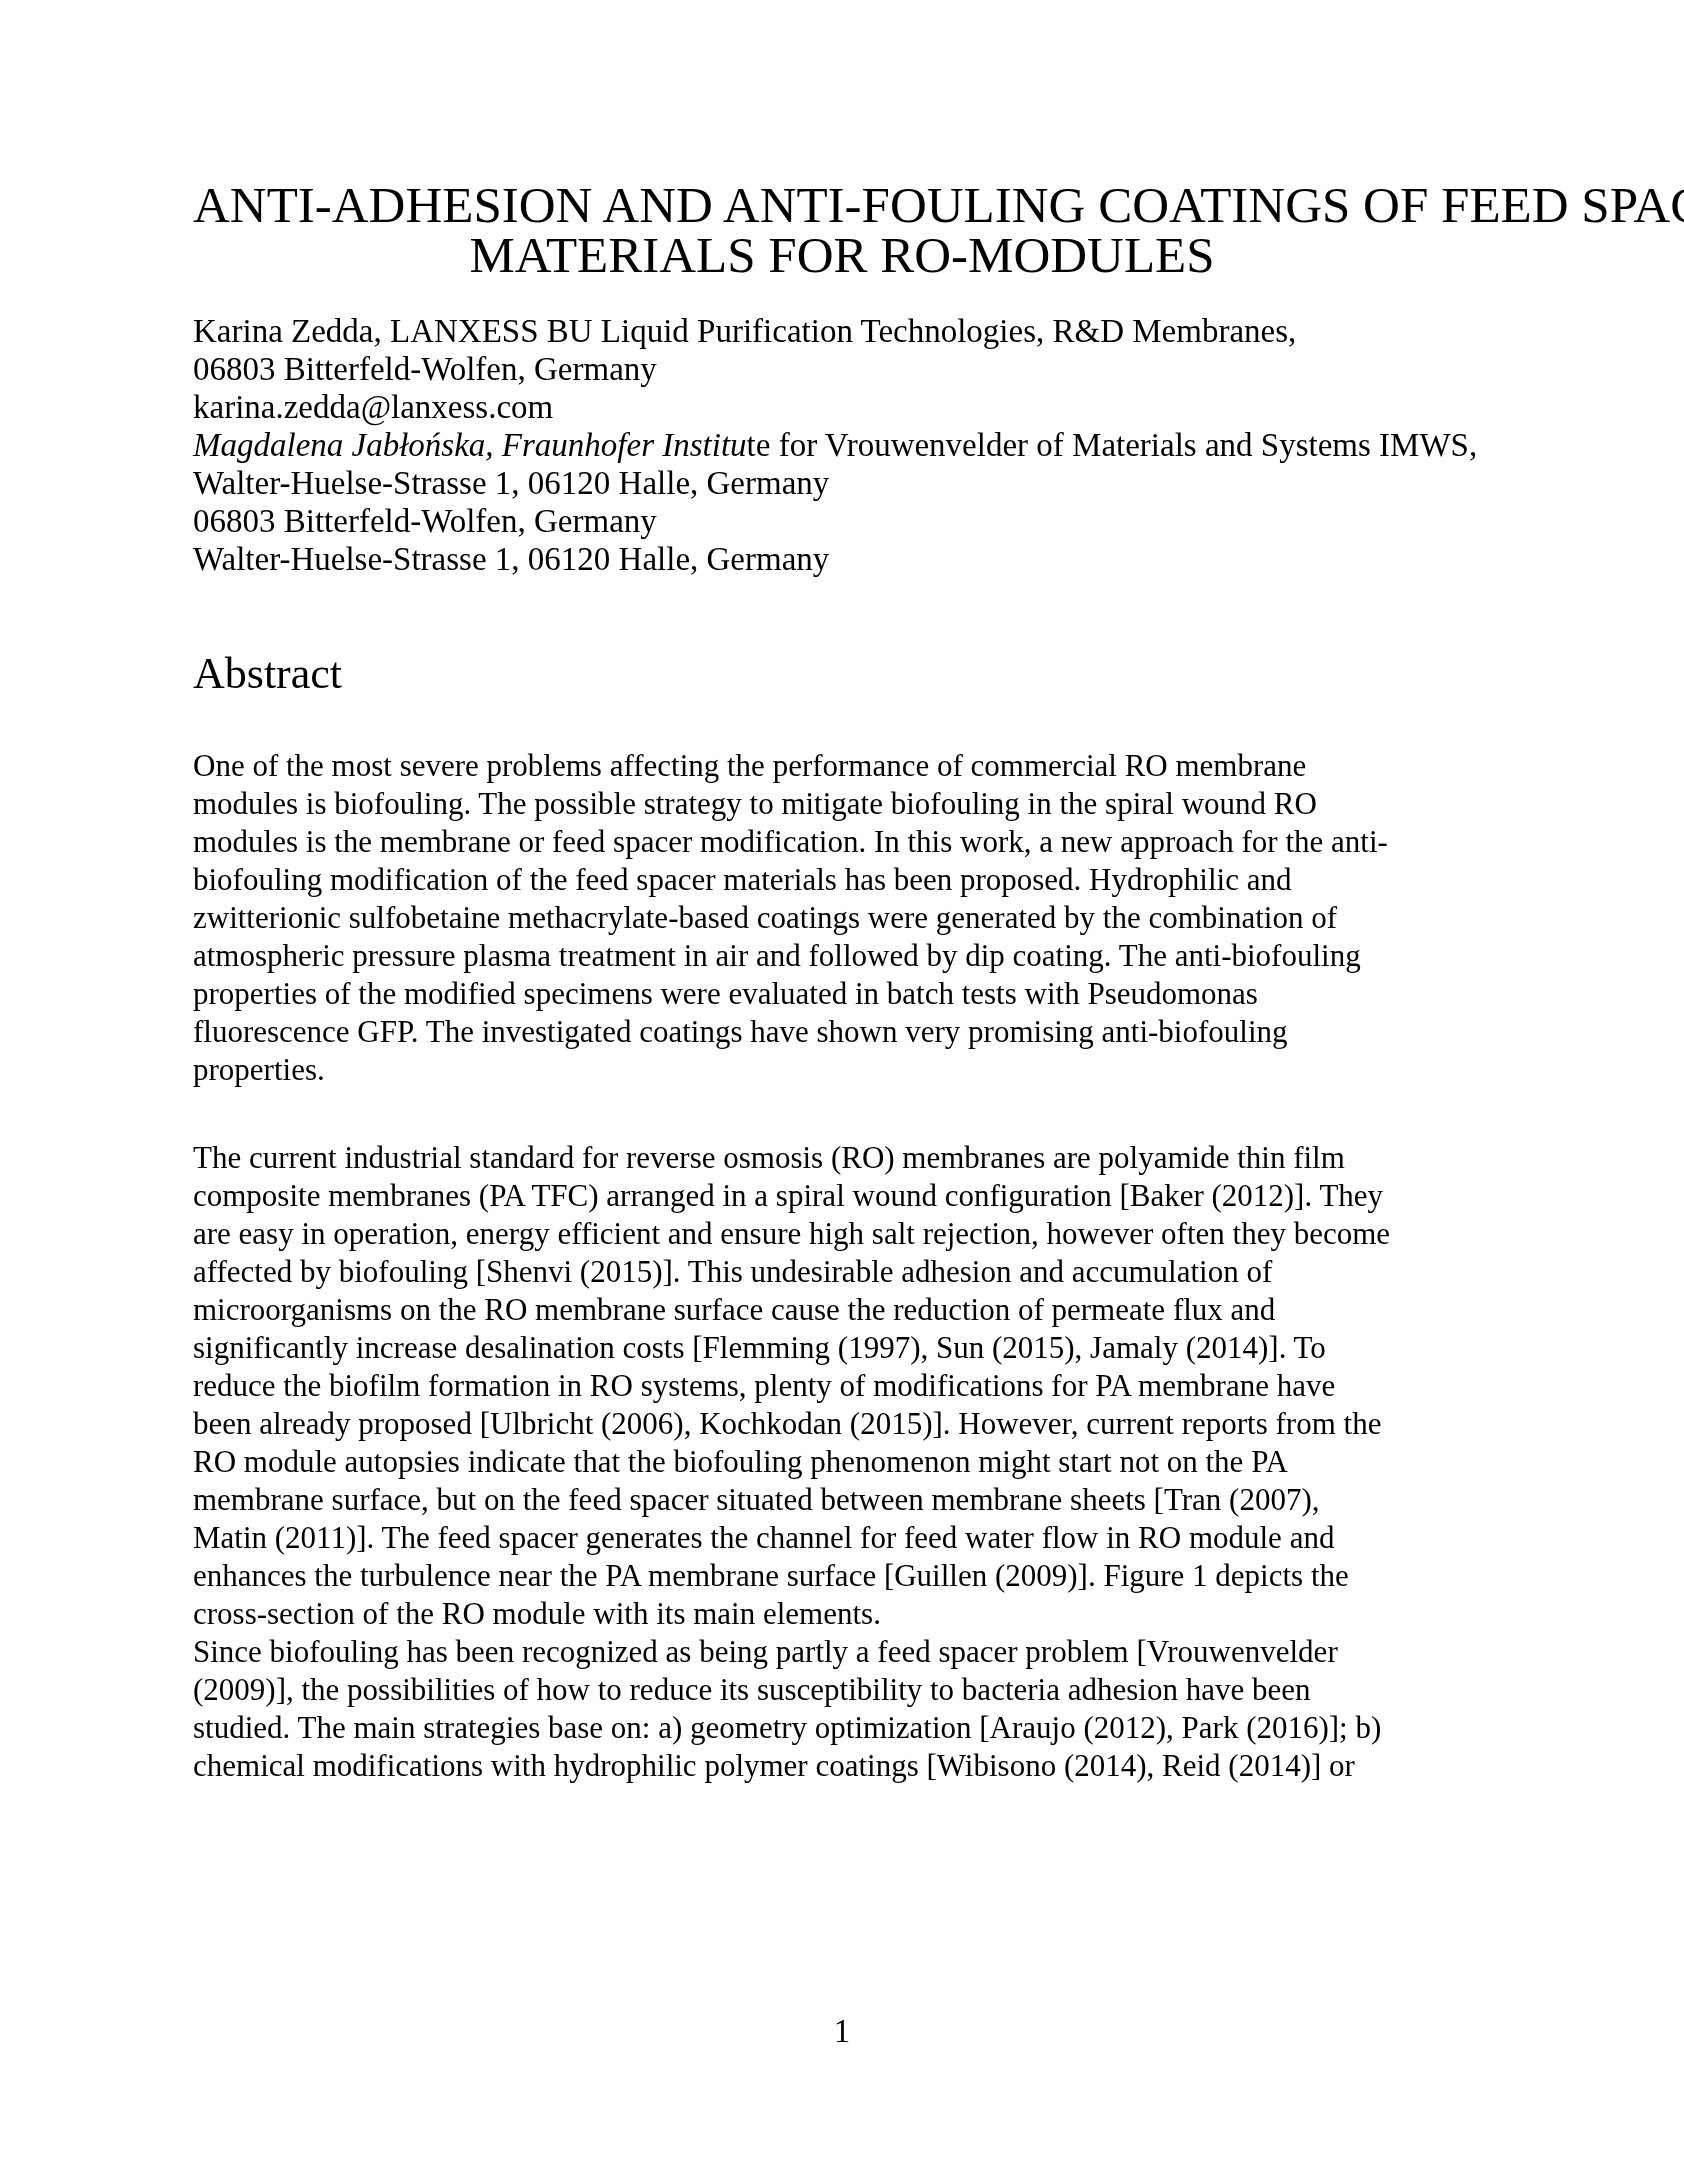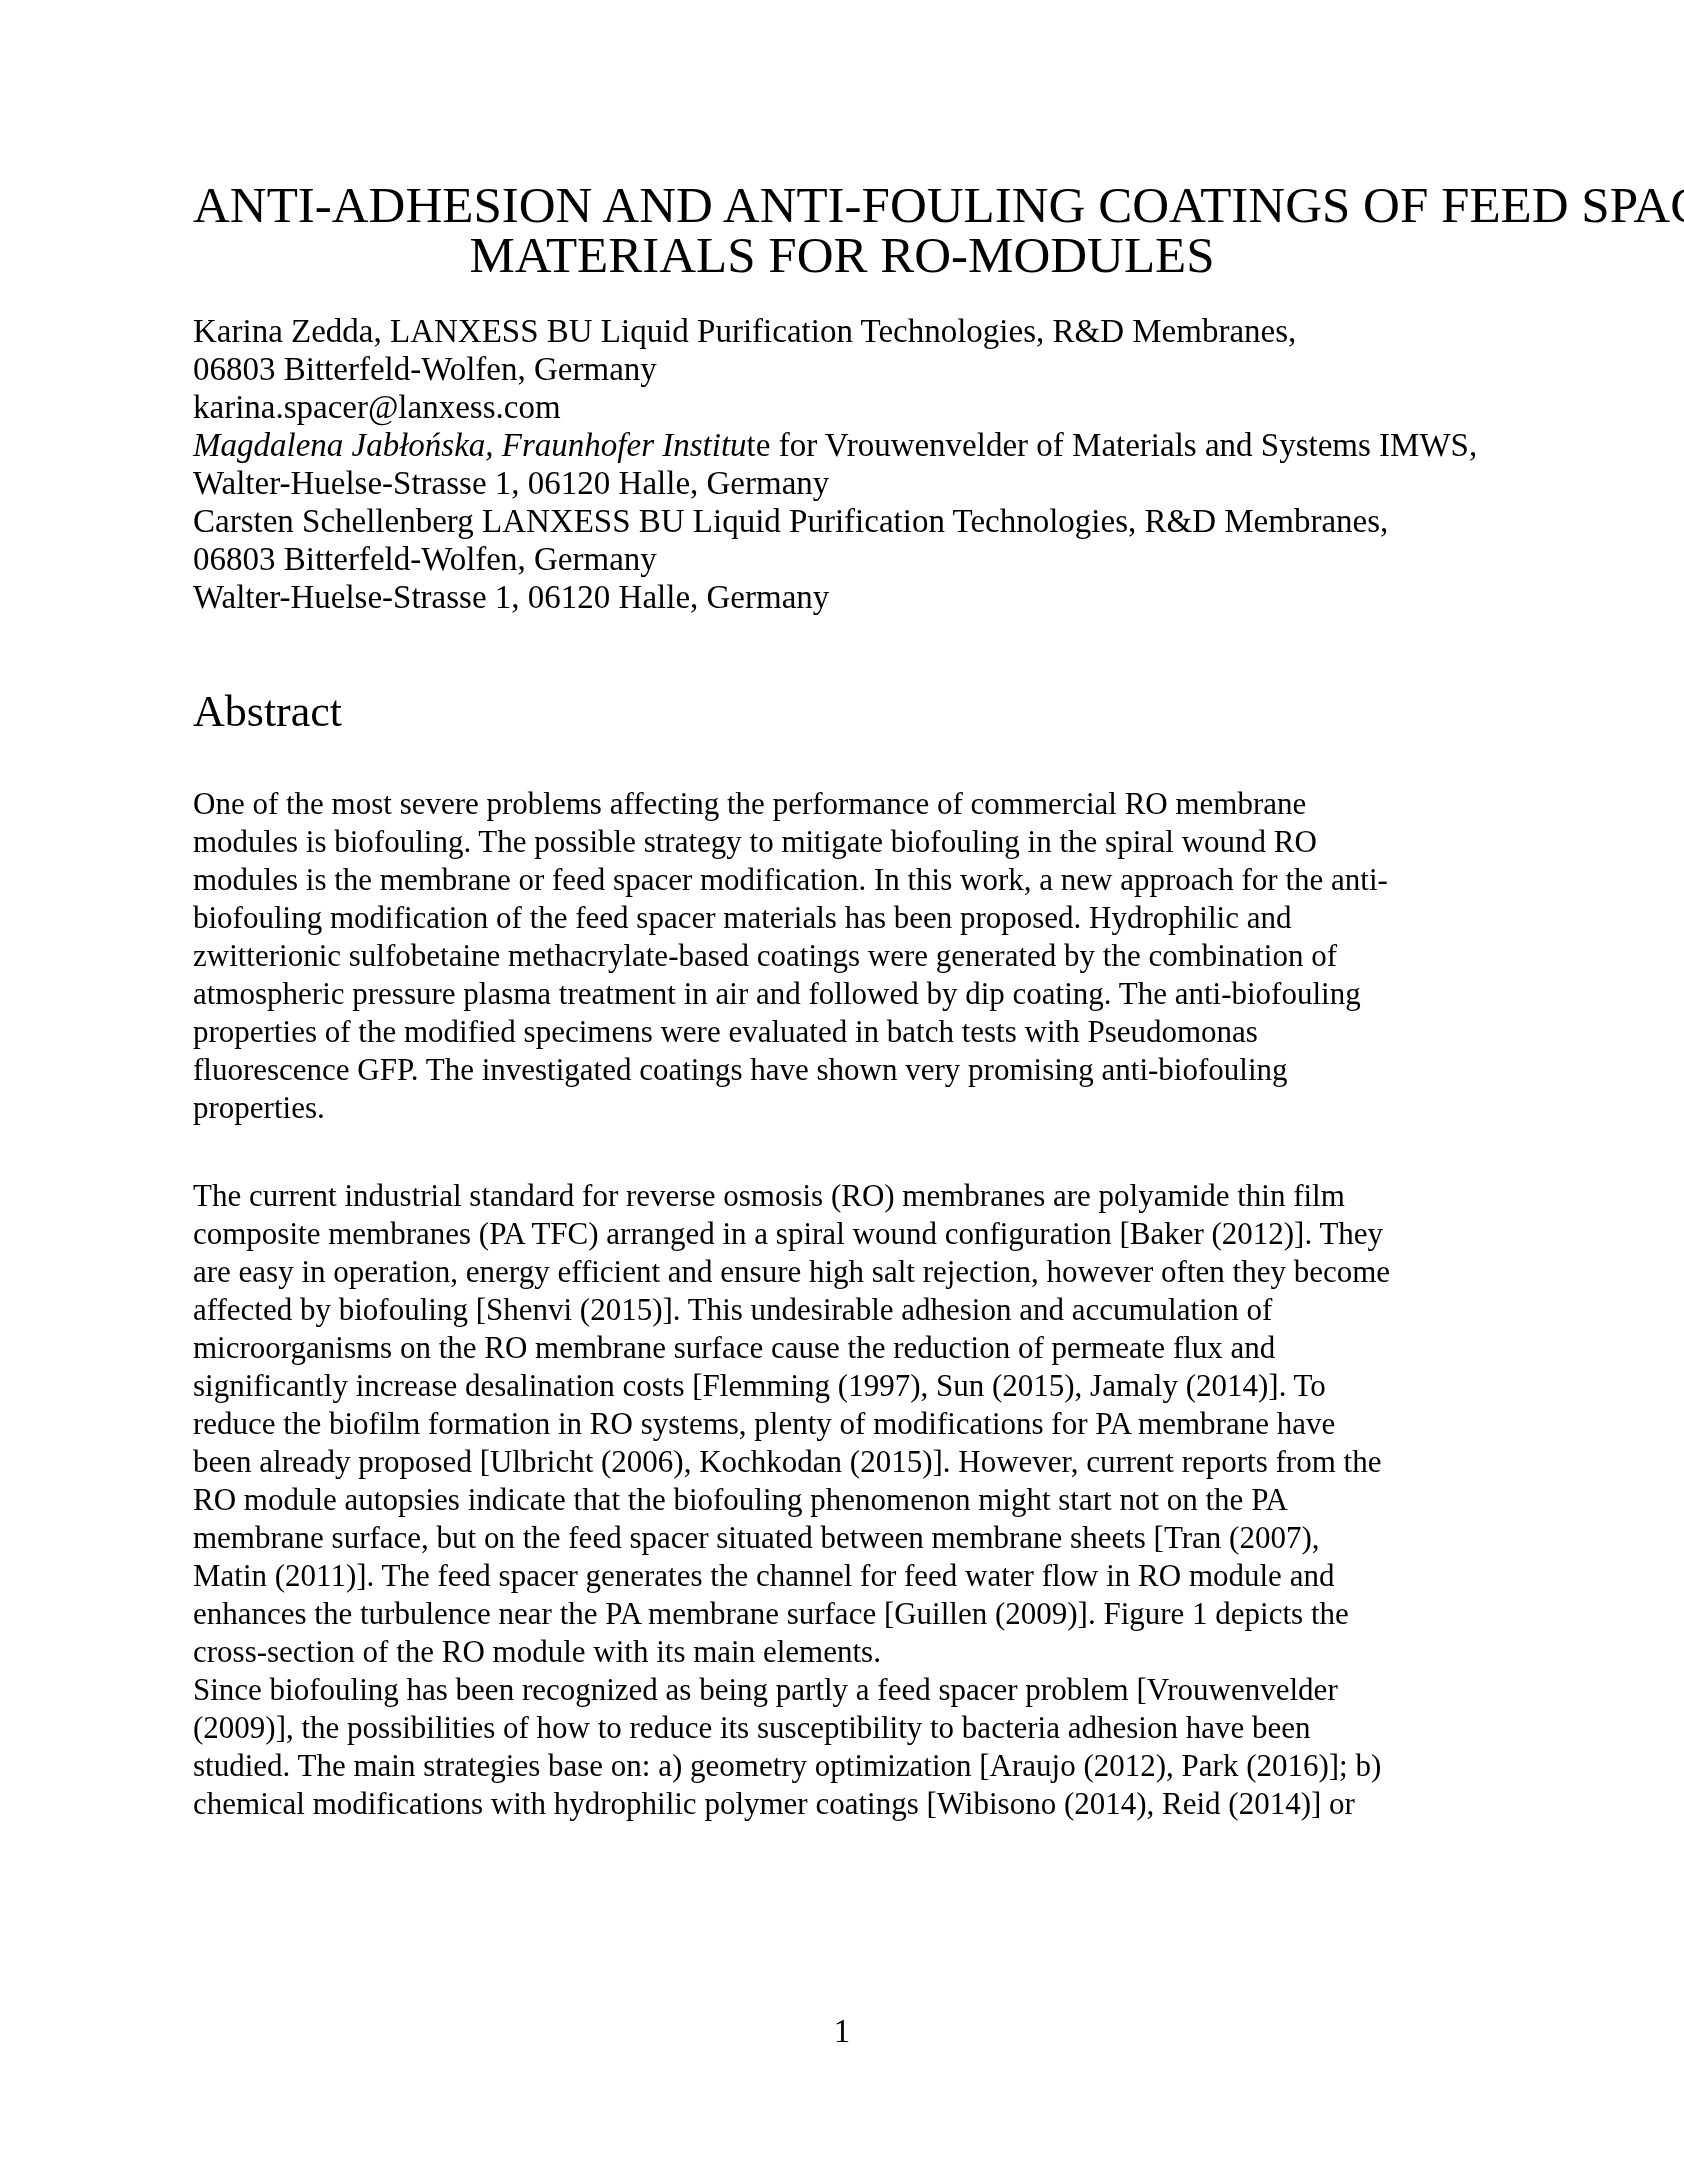--- a/index.html
+++ b/index.html
@@ -75,24 +75,23 @@
 
 <div class="page">
   <div class="content">
 
     <h1 class="title">ANTI-ADHESION AND ANTI-FOULING COATINGS OF FEED SPACER
 MATERIALS FOR RO-MODULES</h1>
 
     <div class="authors">
       <div class="author-line">Karina Zedda, LANXESS BU Liquid Purification Technologies, R&amp;D Membranes,</div>
       <div class="author-line">06803 Bitterfeld-Wolfen, Germany</div>
-      <div class="author-line">karina.spacer@lanxess.com</div>
+      <div class="author-line">karina.zedda@lanxess.com</div>
       <div class="author-line"><span class="italic">Magdalena Jabłońska, Fraunhofer Institu</span><span>te for Vrouwenvelder of Materials and Systems IMWS,</span></div>
       <div class="author-line">Walter-Huelse-Strasse 1, 06120 Halle, Germany</div>
-      <div class="author-line">Carsten Schellenberg LANXESS BU Liquid Purification Technologies, R&amp;D Membranes,</div>
       <div class="author-line">06803 Bitterfeld-Wolfen, Germany</div>
       <div class="author-line">Walter-Huelse-Strasse 1, 06120 Halle, Germany</div>
     </div>
 
     <h2 class="heading">Abstract</h2>
 
     <div class="para">One of the most severe problems affecting the performance of commercial RO membrane
 modules is biofouling. The possible strategy to mitigate biofouling in the spiral wound RO
 modules is the membrane or feed spacer modification. In this work, a new approach for the anti-
 biofouling modification of the feed spacer materials has been proposed. Hydrophilic and

